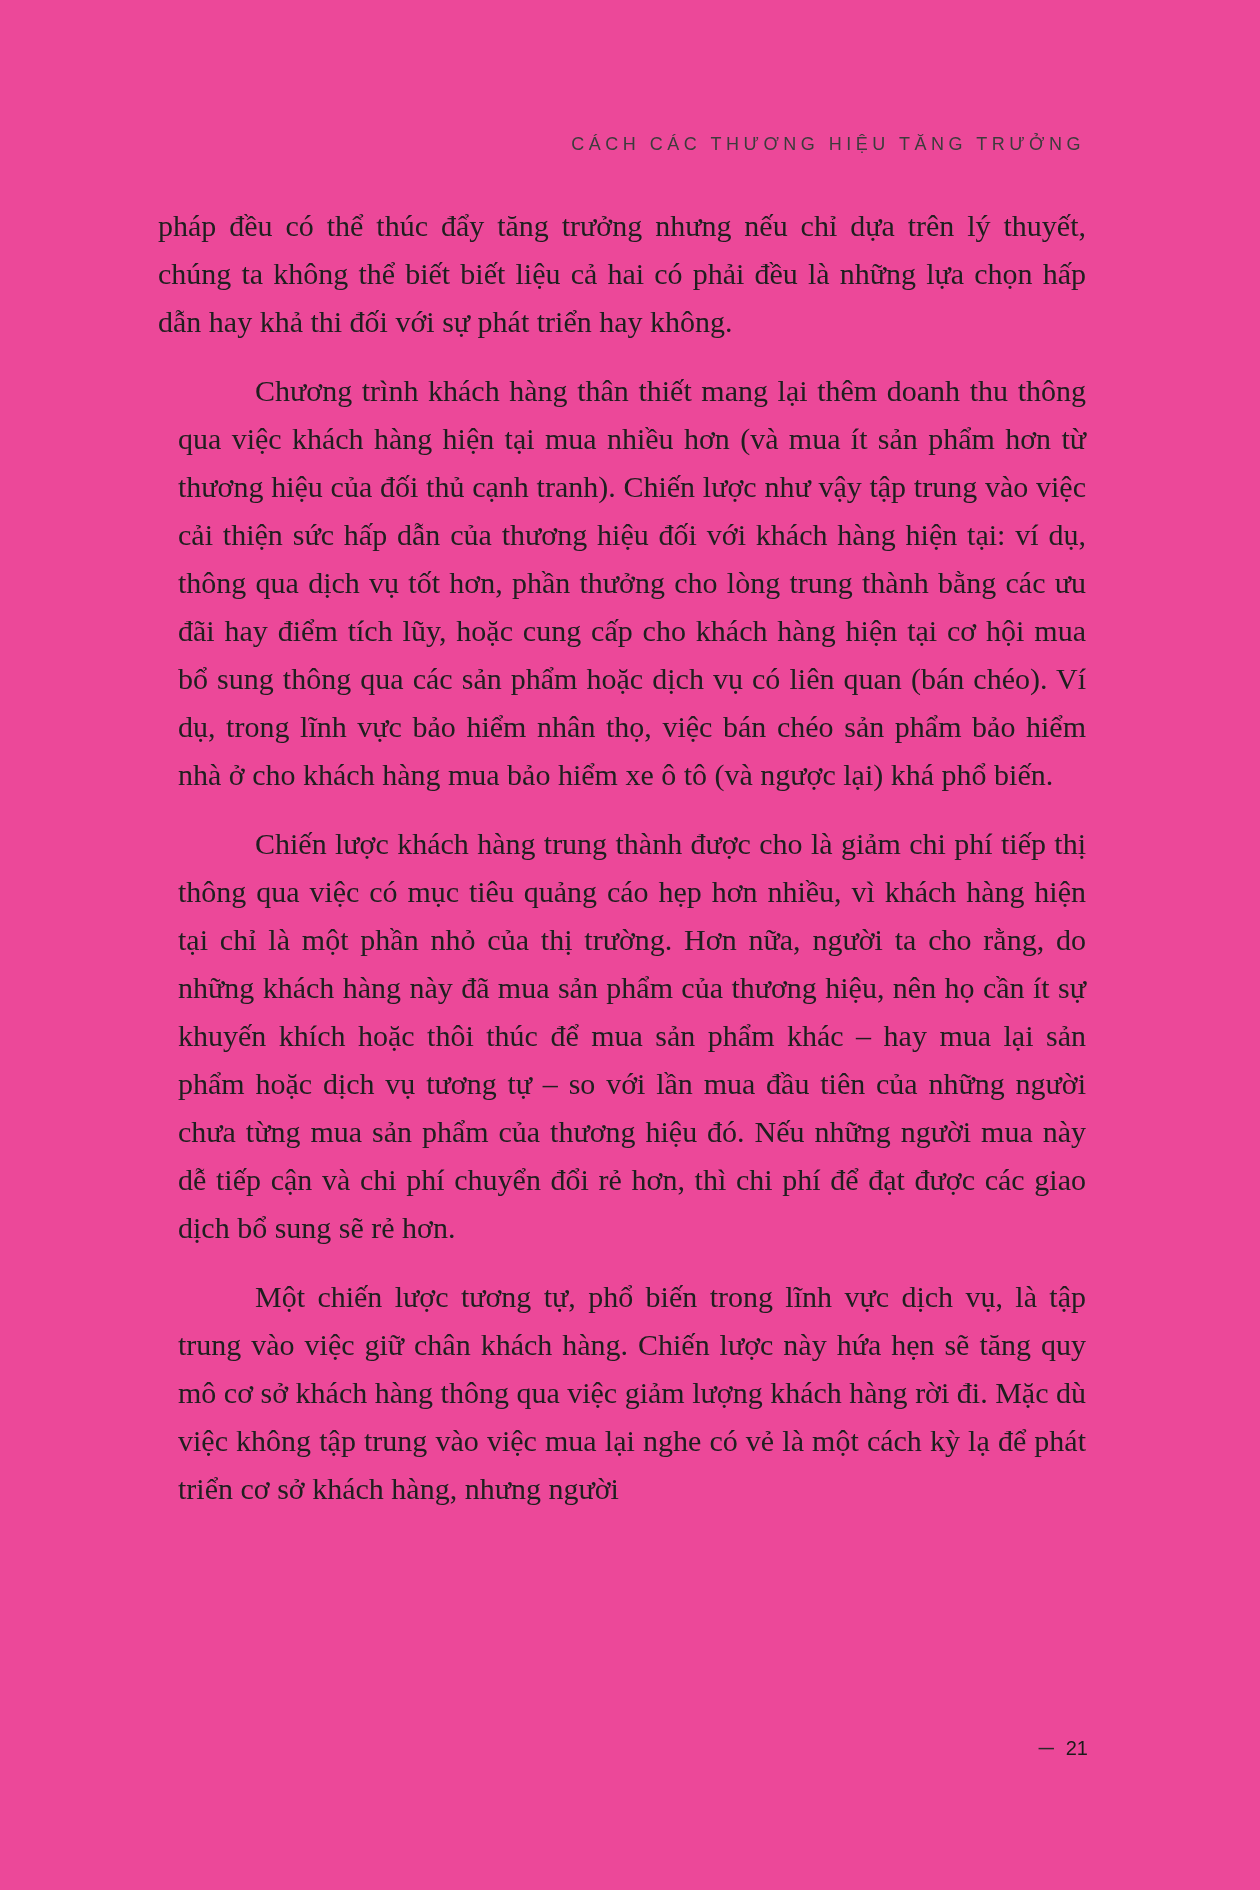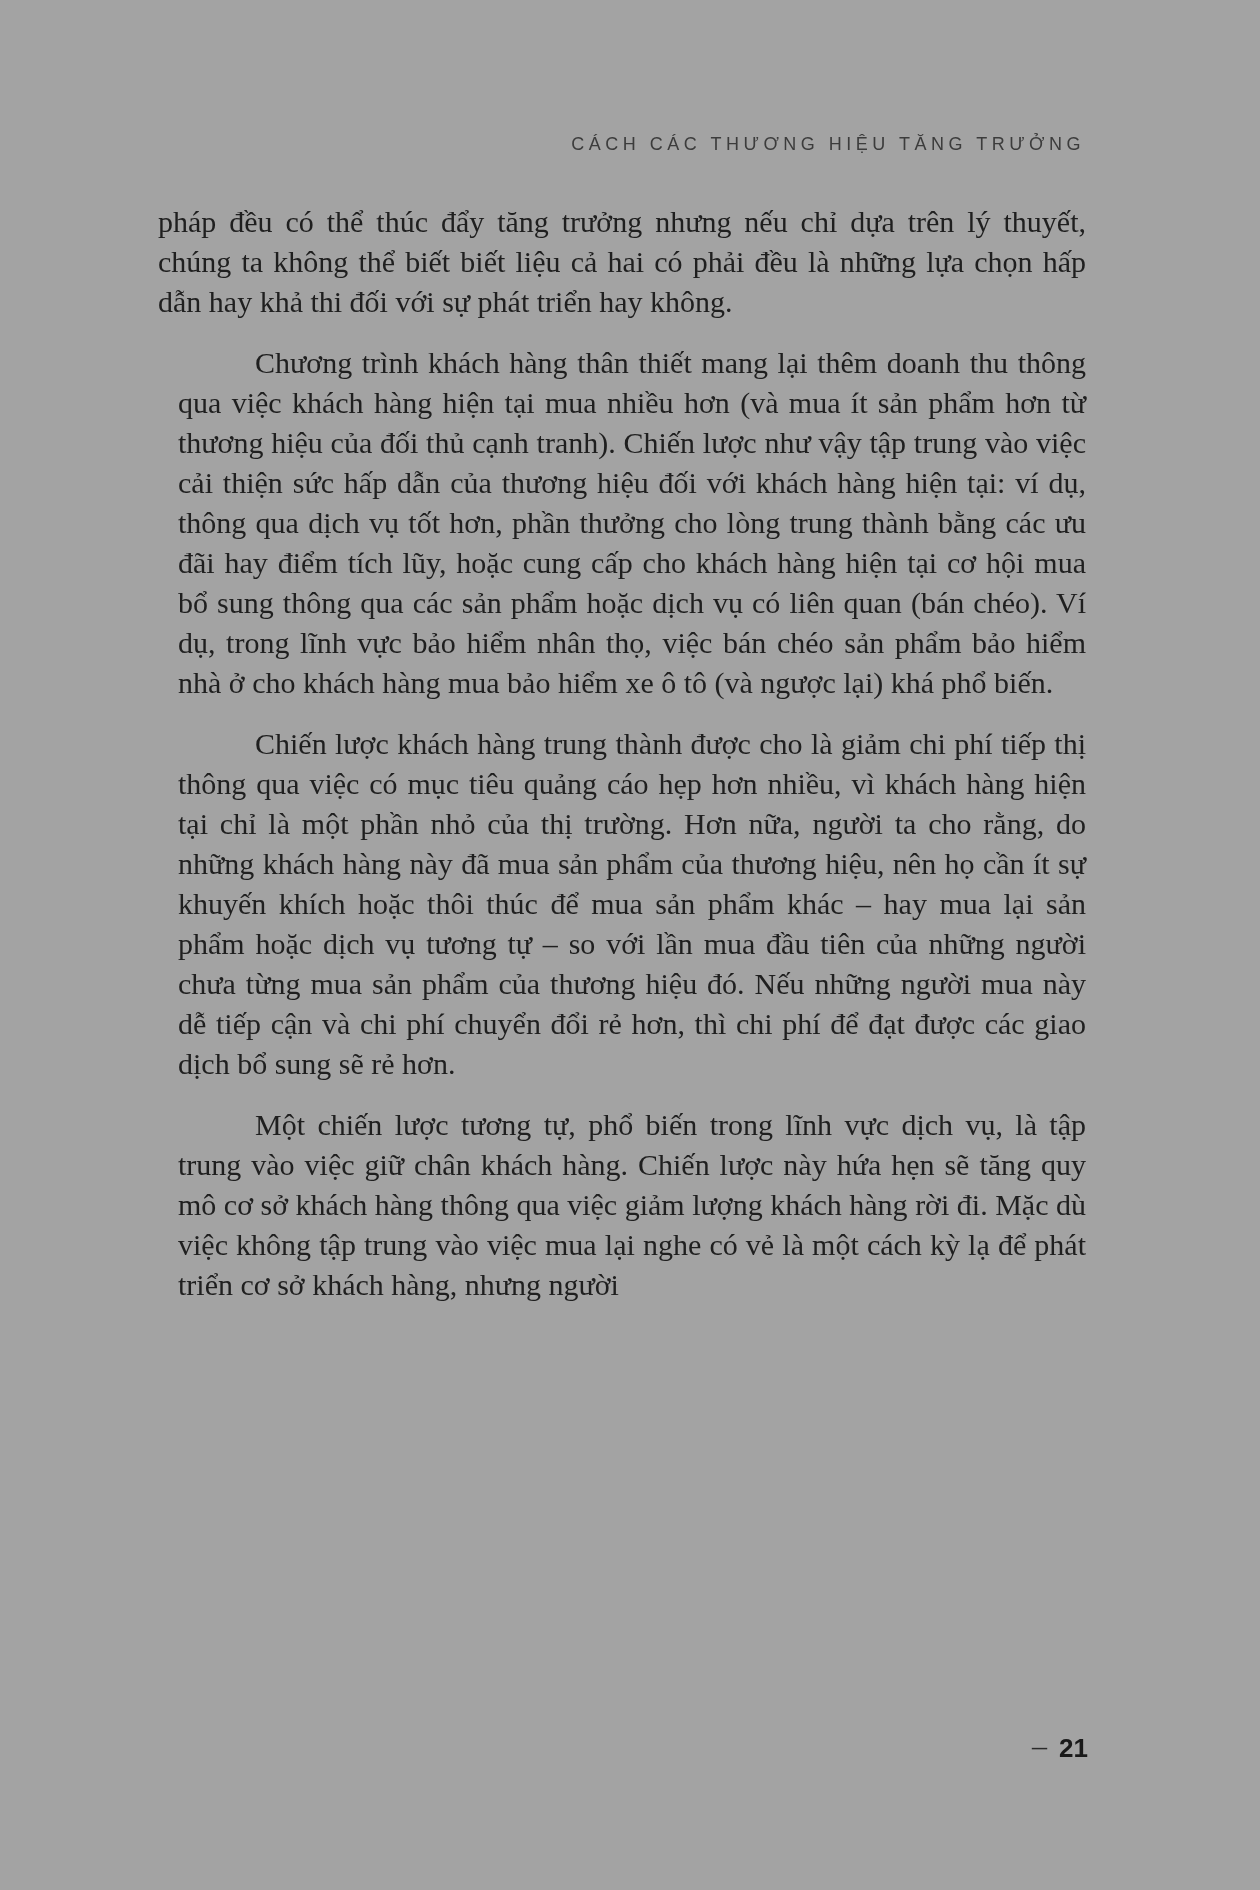--- a/index.html
+++ b/index.html
@@ -9,41 +9,41 @@
   body {
     width: 1260px;
     height: 1890px;
     background: #ffffff;
     position: relative;
     overflow: hidden;
   }
   .book-page {
     position: absolute;
     inset: 0;
-    background: #a3a3a3;
+    background: #ec4899;
   }
   .running-header {
     position: absolute;
     top: 134px;
     right: 175px;
     font-family: "Liberation Sans", sans-serif;
     font-size: 18px;
     font-weight: 400;
     letter-spacing: 4.5px;
     color: #3c3c3c;
     white-space: nowrap;
   }
   .page-body {
     position: absolute;
     left: 158px;
     top: 202px;
     width: 928px;
     font-family: "Liberation Serif", serif;
     font-size: 30px;
-    line-height: 40px;
+    line-height: 48px;
     color: #1f1f1f;
     text-align: justify;
   }
   .page-body p {
     margin: 0 0 21px 0;
   }
   .page-body p.indent {
     text-indent: 77px;
     margin-left: 20px;
   }
@@ -58,22 +58,22 @@
   .footer-dash {
     font-family: "Liberation Serif", serif;
     font-size: 30px;
     line-height: 30px;
     color: #2a2a2a;
     position: relative;
     top: -2px;
   }
   .page-number {
     font-family: "Liberation Sans", sans-serif;
-    font-size: 26px;
-    font-weight: 700;
+    font-size: 20px;
+    font-weight: 400;
     color: #1a1a1a;
     line-height: 30px;
   }
 </style>
 </head>
 <body>
 
 <div class="book-page">
 
   <div class="running-header">CÁCH CÁC THƯƠNG HIỆU TĂNG TRƯỞNG</div>

